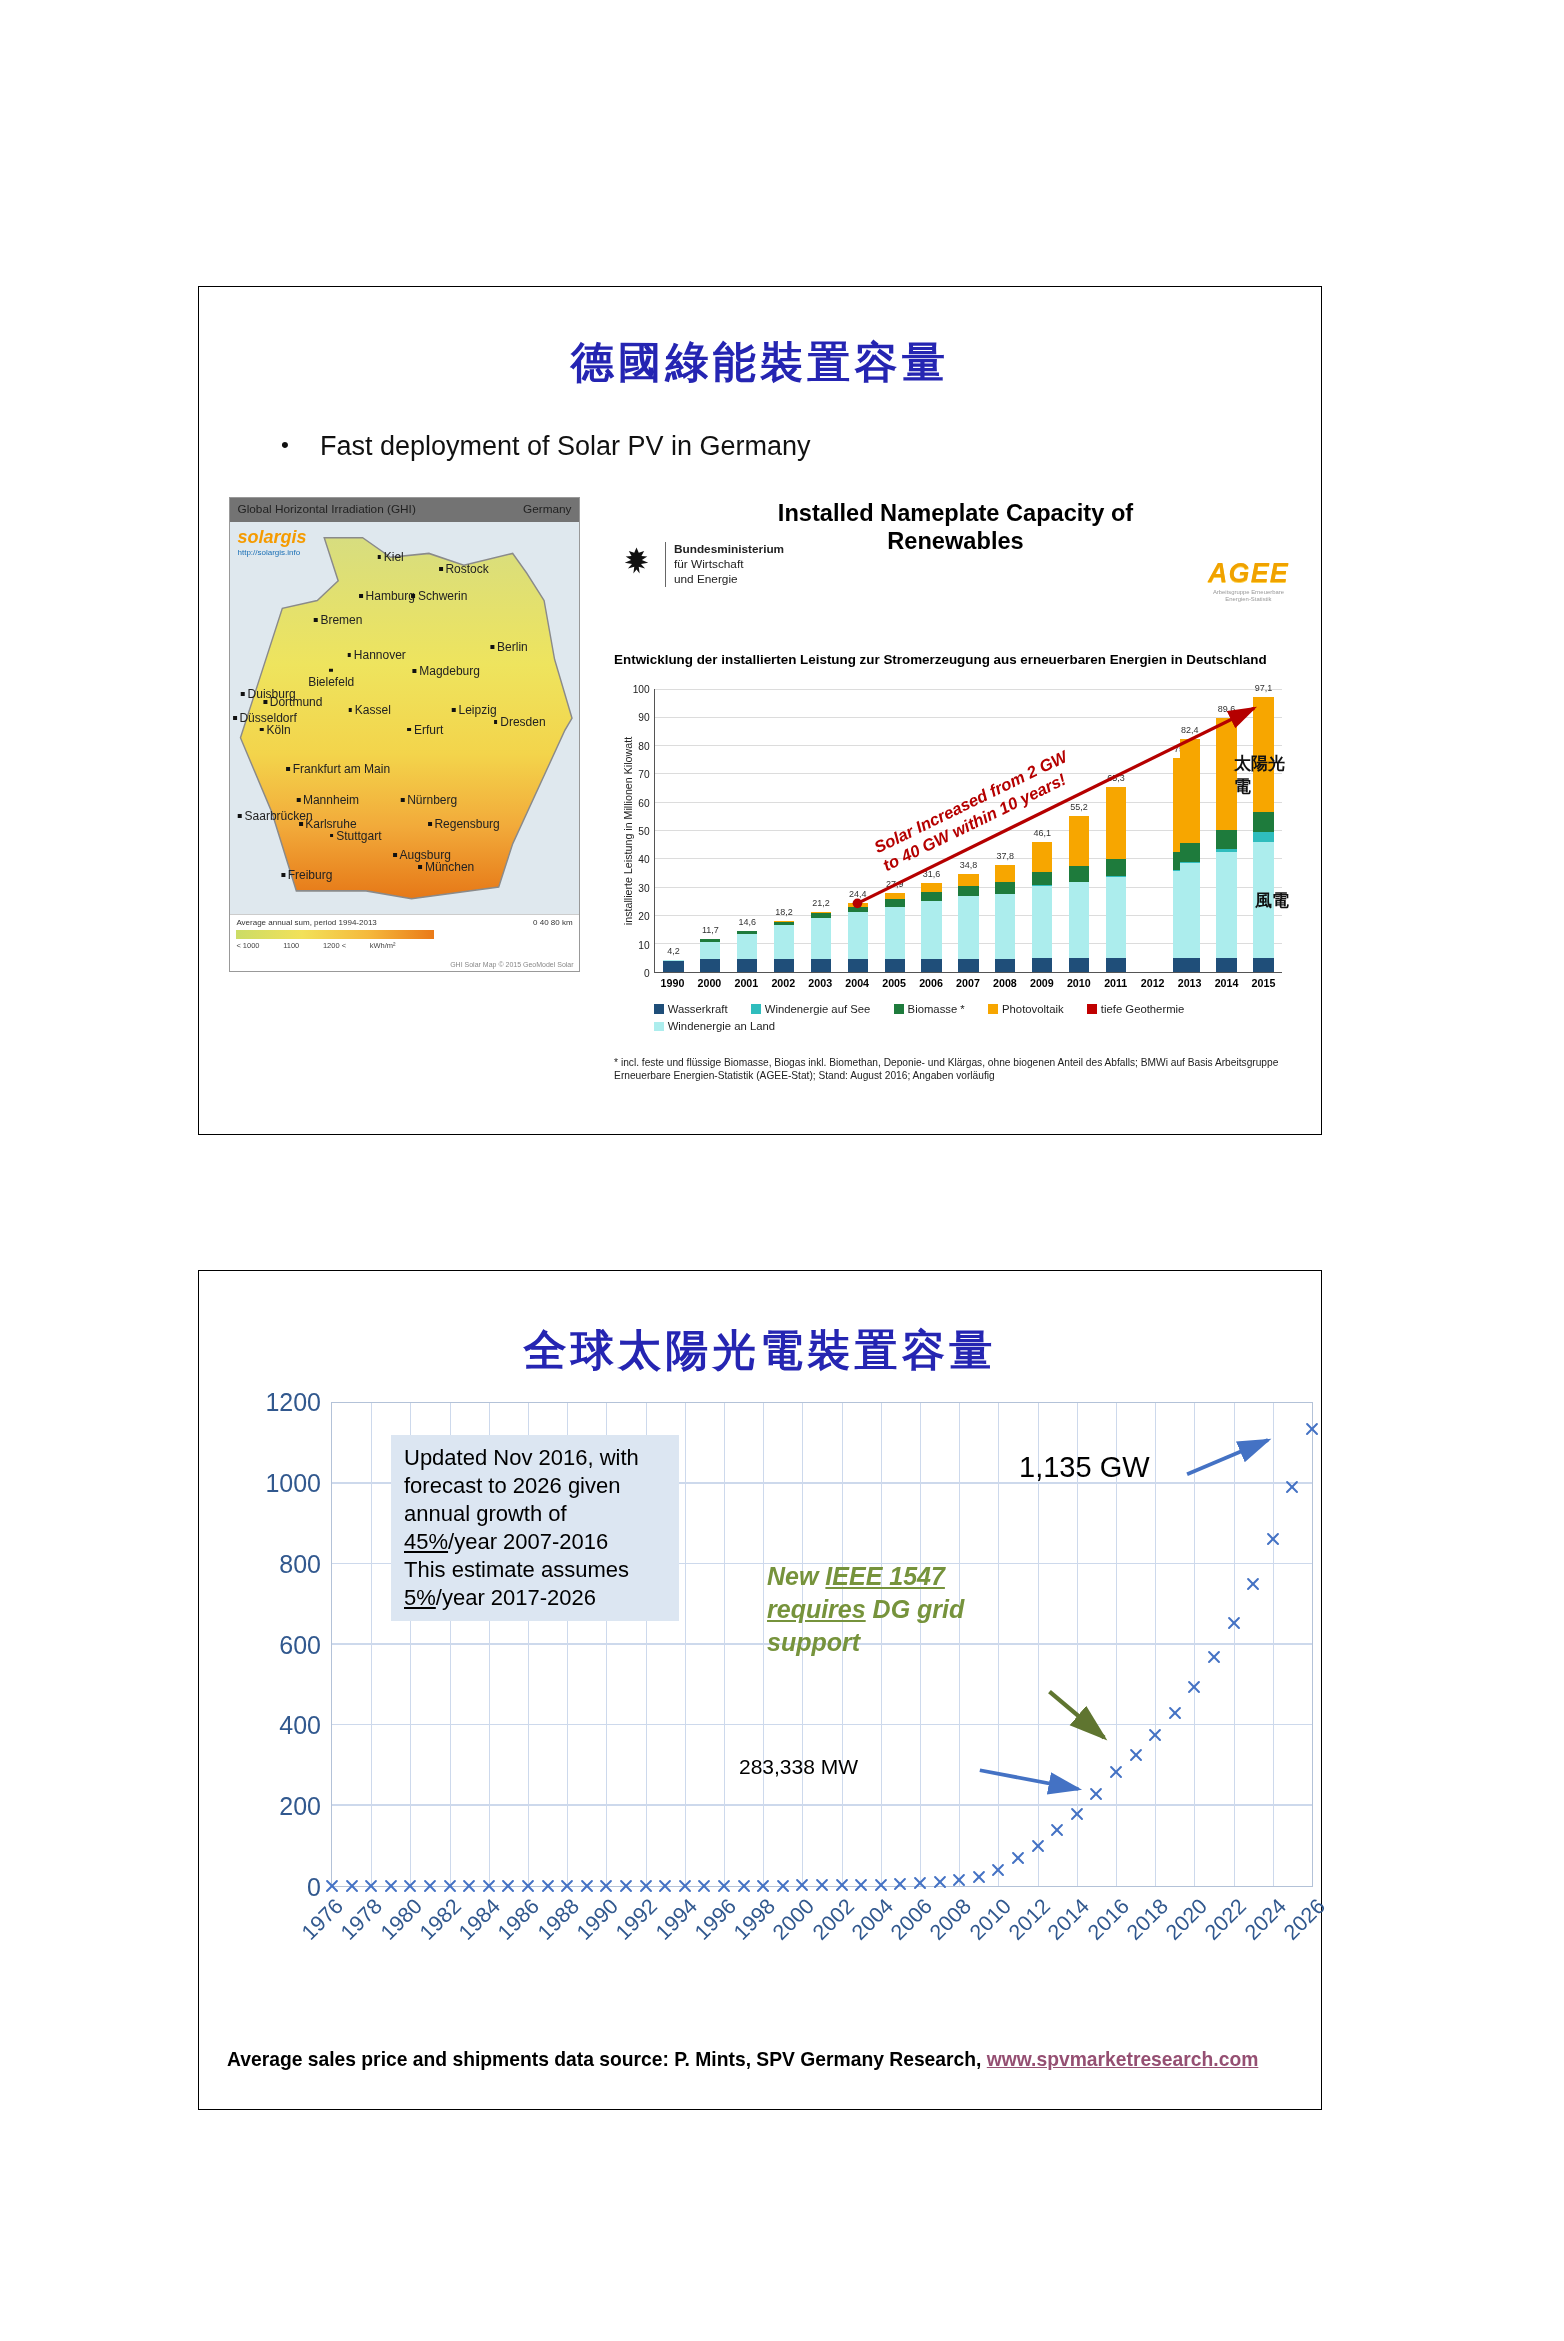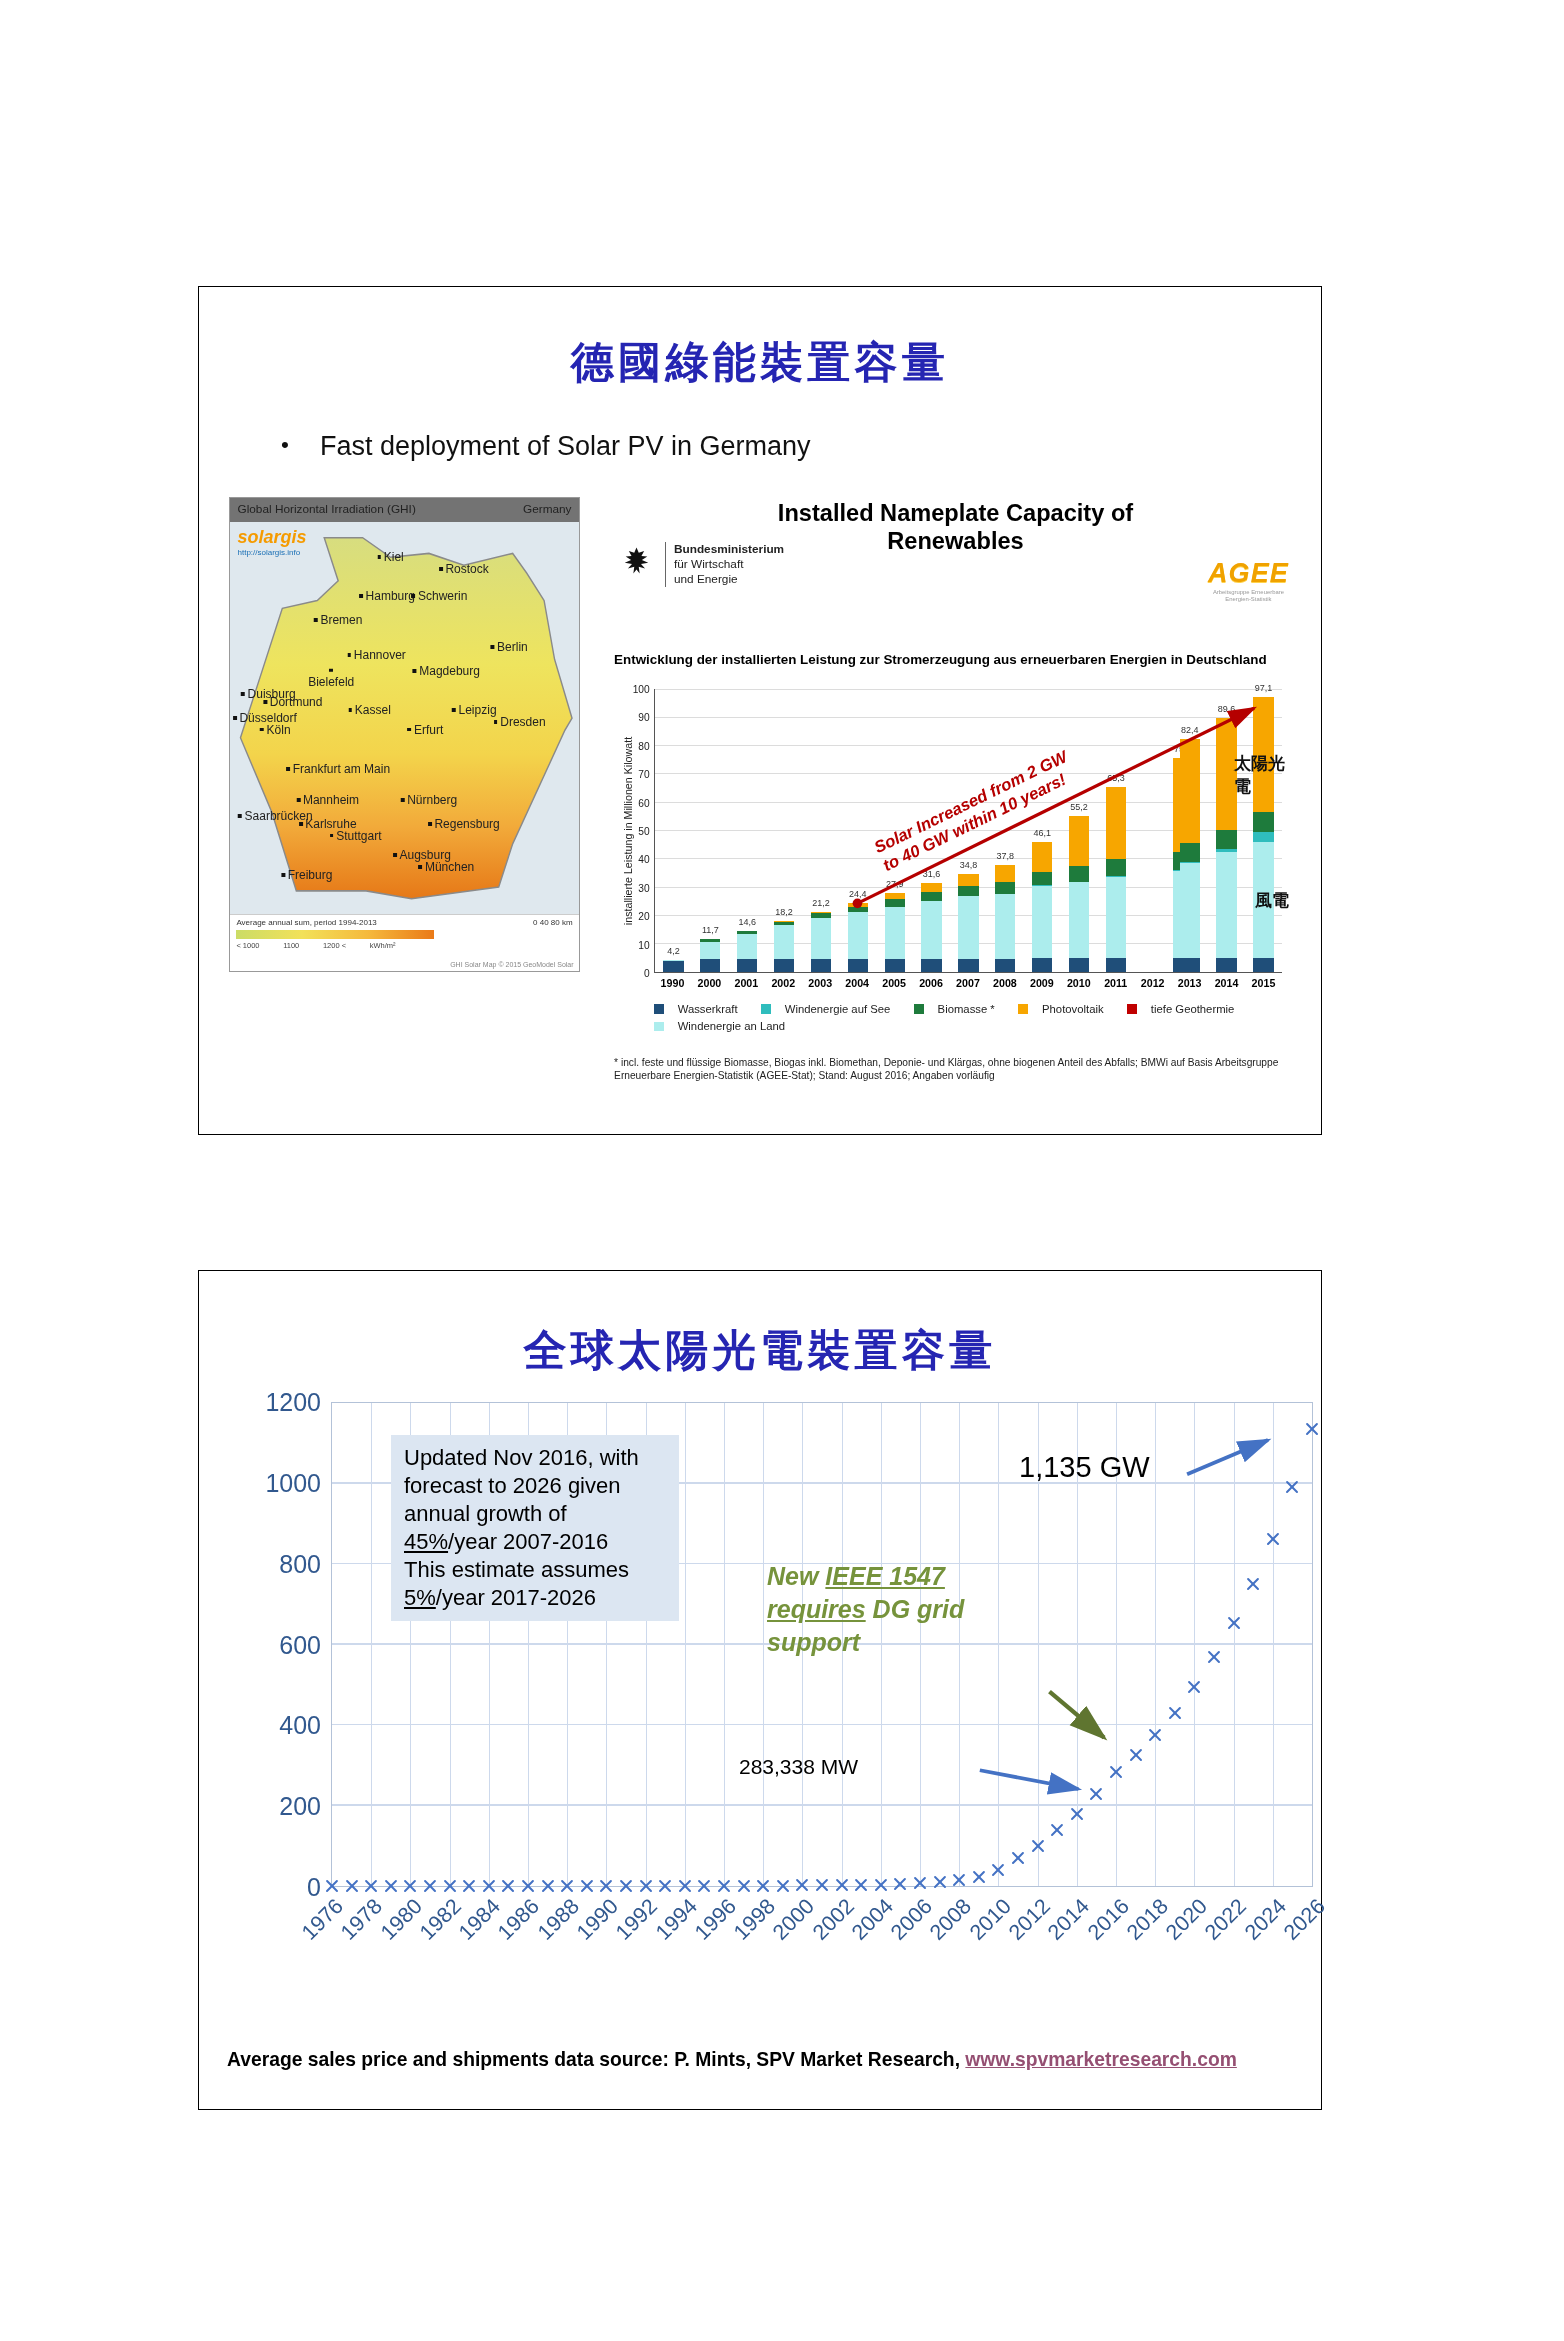--- a/index.html
+++ b/index.html
@@ -56,21 +56,21 @@
   .ylabel1{position:absolute;width:284px;text-align:center;top:325px;left:-126px;transform:rotate(-90deg);font-size:10.7px;color:#222}
   .bars{position:absolute;left:0;bottom:0;width:100%;height:100%;display:flex;z-index:2}
   .bar-col{position:relative;flex:1;height:100%}
   .bar-wrap{position:absolute;bottom:0;left:22.5%;width:55%;display:flex;flex-direction:column}
   .bar-seg{width:100%}
   .bar-total{position:absolute;top:-14px;left:-50%;width:200%;text-align:center;font-size:9px;color:#333}
   .xlabels1{position:absolute;left:42px;top:477px;width:628px;display:flex}
   .xlabels1 span{flex:1;text-align:center;font-size:10.7px;font-weight:bold;color:#000}
   .legend1{position:absolute;left:42px;top:503px;width:633px;font-size:11.3px;color:#222}
   .legend-row{display:flex;gap:23.6px;margin-bottom:5.4px}
-  .legend-item{display:flex;align-items:center;gap:14px}
+  .legend-item{display:flex;align-items:center;gap:4px}
   .legend-sq{width:9.7px;height:9.7px;flex:0 0 auto}
   .footnote1{position:absolute;left:2.1px;top:556px;width:674px;font-size:10.2px;color:#222;line-height:1.3}
   .arrow-svg1{position:absolute;left:42px;top:189px;width:628px;height:284px;pointer-events:none;z-index:5}
   .arrow-text1{position:absolute;left:268px;top:338px;transform:rotate(-26deg);transform-origin:left center;
     font-size:16.6px;font-weight:bold;font-style:italic;color:#b50000;line-height:1.2;white-space:nowrap;z-index:6}
   .side-label{position:absolute;font-size:17px;font-weight:bold;color:#111;font-family:"DejaVu Serif",serif;z-index:6}
   #label-solar{left:622px;top:252px}
   #label-wind{left:643px;top:389px}
 
   
@@ -840,17 +840,17 @@
         <marker id="aho" markerWidth="10" markerHeight="8" refX="8" refY="3" orient="auto">
           <path d="M0,0 L9,3 L0,6 Z" fill="#5f7530"></path>
         </marker>
       </defs>
       <line x1="1845" y1="380" x2="1996" y2="316" stroke="#4472c4" stroke-width="7" marker-end="url(#ahb)"></line>
       <line x1="1458" y1="933" x2="1642" y2="968" stroke="#4472c4" stroke-width="7" marker-end="url(#ahb)"></line>
       <line x1="1588" y1="786" x2="1690" y2="872" stroke="#5f7530" stroke-width="8" marker-end="url(#aho)"></line>
     </svg>
 
     <div class="caption2">
-      <span>Average sales price and shipments data source: P. Mints, SPV Market Research, </span><a>www.spvmarketresearch.com</a>
+      <span>Average sales price and shipments data source: P. Mints, SPV Germany Research, </span><a>www.spvmarketresearch.com</a>
     </div>
   </div>
 </div>
 
 
 </body></html>

